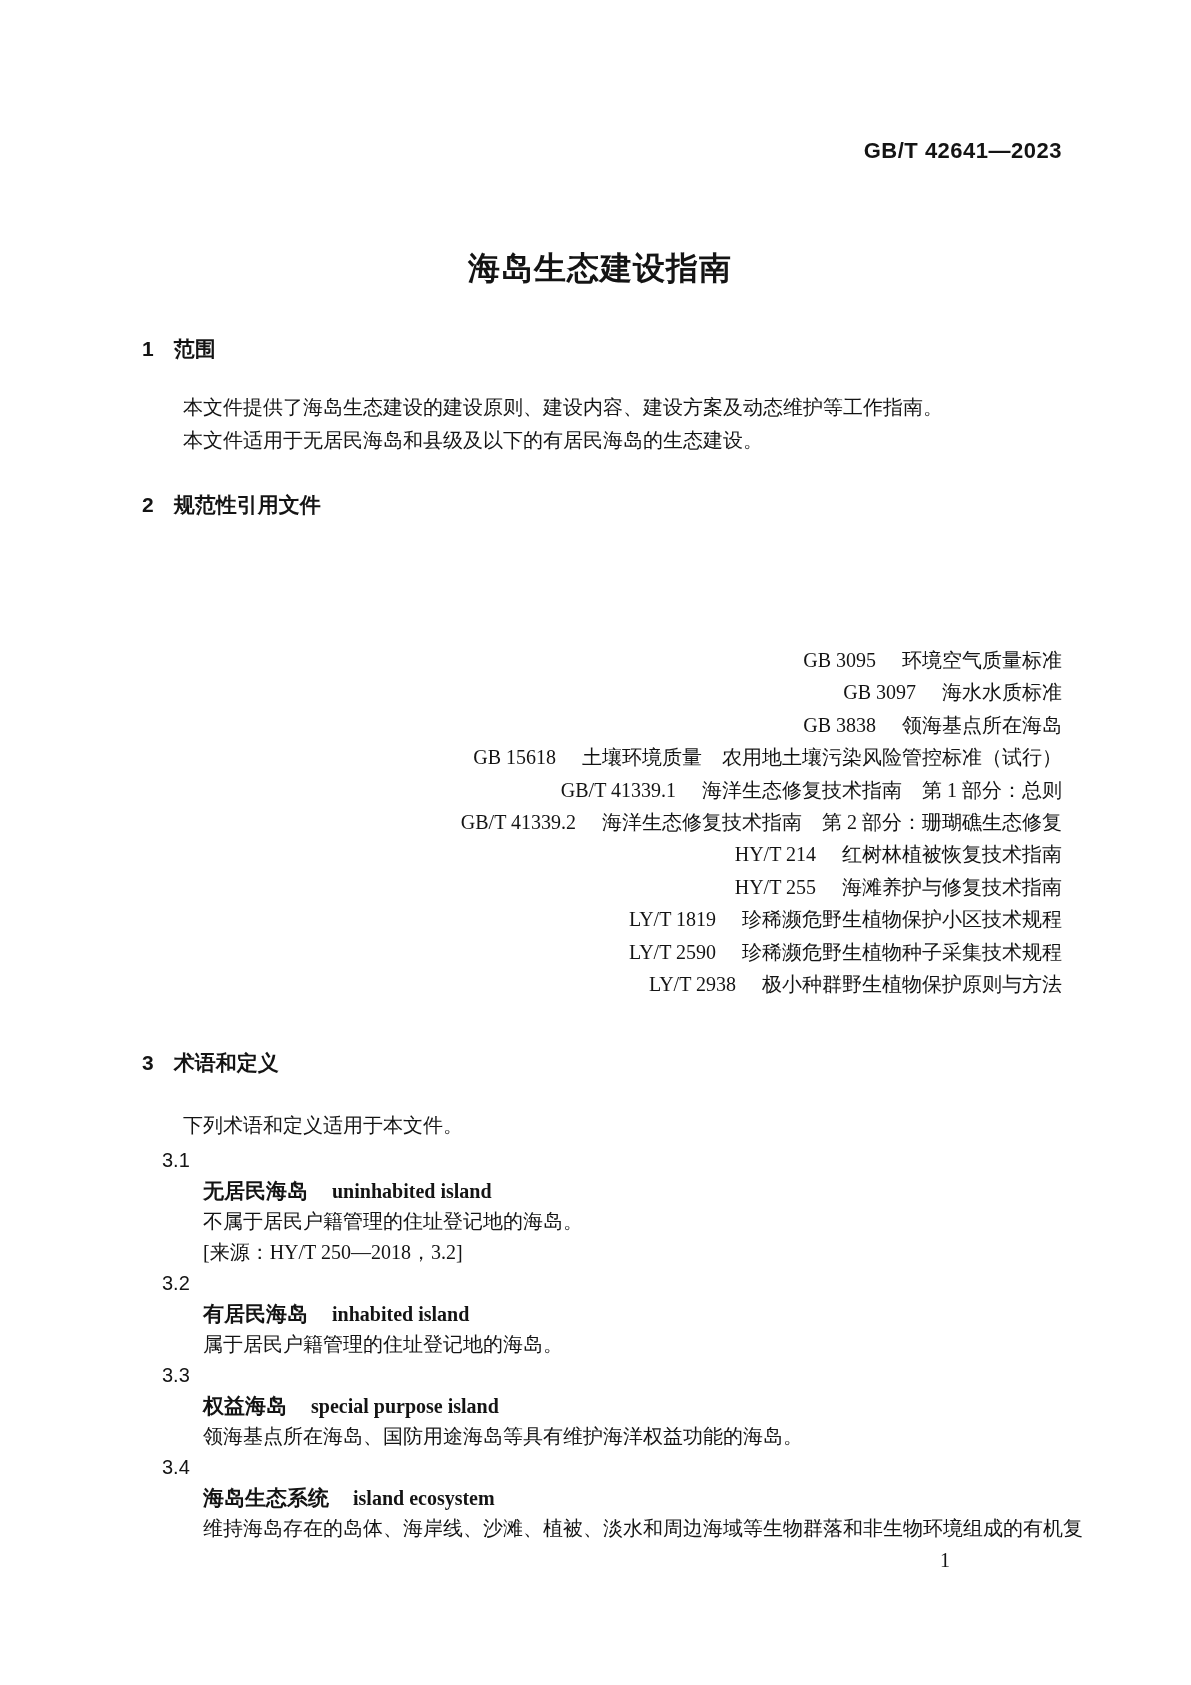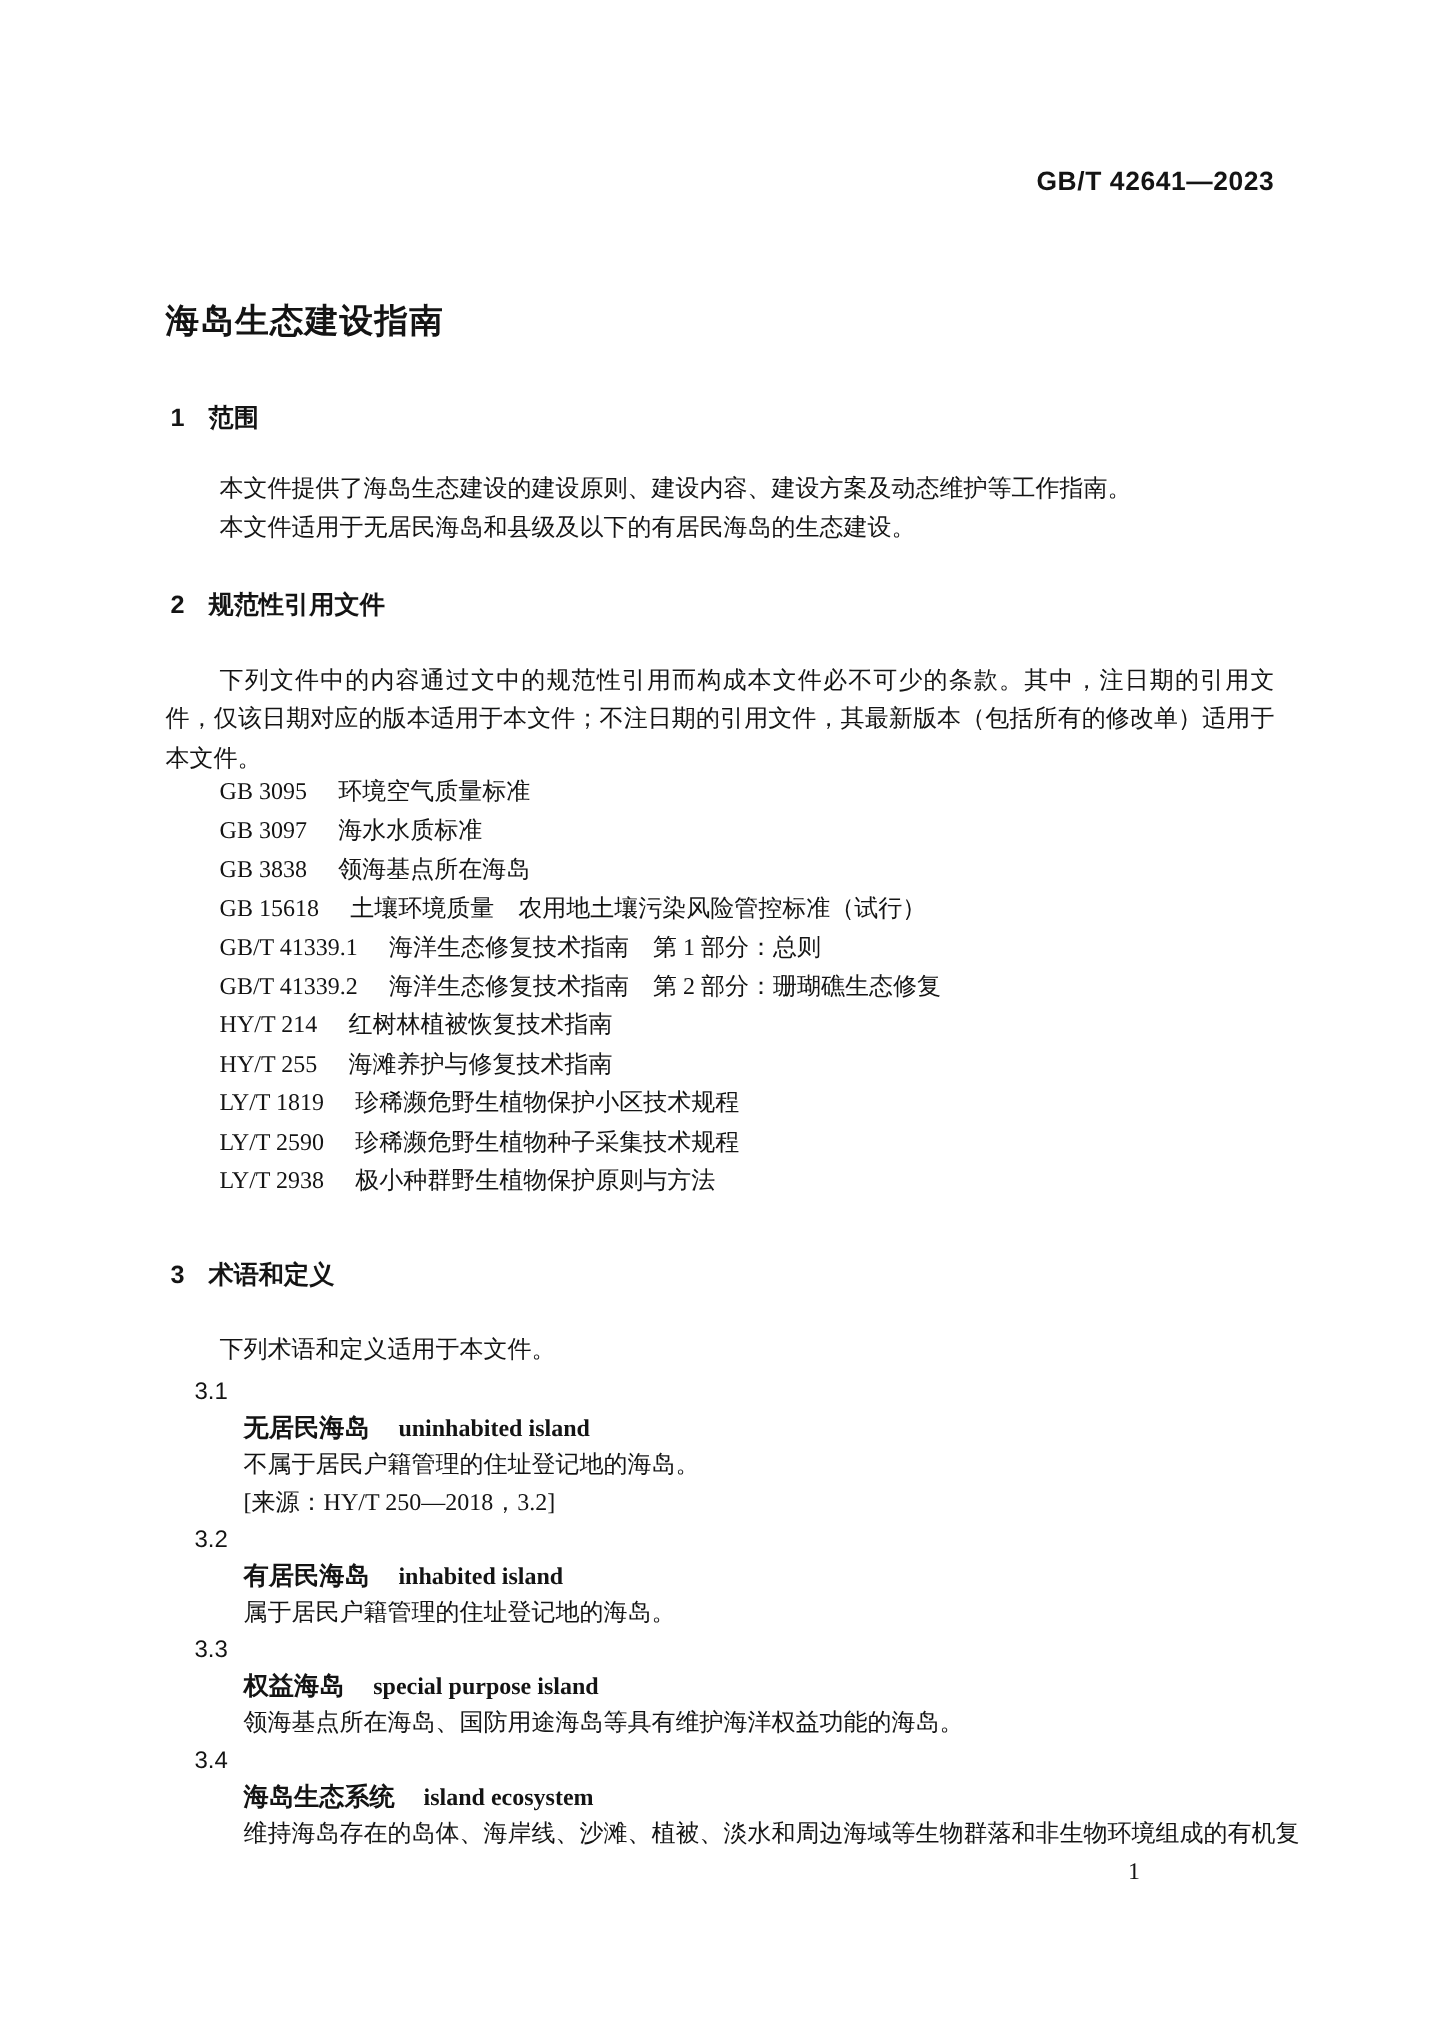--- a/index.html
+++ b/index.html
@@ -16,23 +16,24 @@
   .header-code {
     top:138px;
     text-align:right;
     font-family:"Liberation Sans","DejaVu Sans",sans-serif;
     font-weight:bold;
     font-size:22px; line-height:26px;
     letter-spacing:0.5px;
   }
   .doc-title {
     top:248px;
+    text-align:center;
     font-family:"Liberation Sans","DejaVu Sans",sans-serif;
     font-weight:bold;
-    font-size:28px; line-height:40px;
+    font-size:32px; line-height:40px;
     letter-spacing:1px;
   }
   .sec-heading {
     font-family:"Liberation Sans","DejaVu Sans",sans-serif;
     font-weight:bold;
     font-size:21px; line-height:26px;
     padding-left:4px;
   }
   .sec-heading .sec-num { display:inline-block; margin-right:20px; }
   .h1 { top:336px; }
@@ -40,21 +41,21 @@
   .h3 { top:1050px; }
 
   .s1-body { top:391px; font-size:20px; }
   .s1-body div { line-height:33px; padding-left:45px; }
 
   .s2-intro { top:551px; font-size:20px; }
   .s2-intro div { line-height:32.3px; }
   .indent { padding-left:45px; }
   .stretch { text-align-last:justify; }
 
-  .refs { top:644px; font-size:20px; }
+  .refs { top:644px; font-size:20px;text-align:right; }
   .ref-line { line-height:32.4px; padding-left:45px; white-space:nowrap; }
   .ref-title { margin-left:26px; }
 
   .s3-intro { top:1110px; font-size:20px; }
   .s3-intro div { line-height:30px; padding-left:45px; }
 
   .terms { top:1145px; font-size:20px;margin-left:20px; }
   .terms .line { line-height:30.7px; }
   .clause-num {
     font-family:"Liberation Sans","DejaVu Sans",sans-serif;
@@ -92,25 +93,20 @@
   <div class="block sec-heading h1">
     <span class="sec-num">1</span><span>范围</span>
   </div>
   <div class="block s1-body">
     <div>本文件提供了海岛生态建设的建设原则、建设内容、建设方案及动态维护等工作指南。</div>
     <div>本文件适用于无居民海岛和县级及以下的有居民海岛的生态建设。</div>
   </div>
 
   <div class="block sec-heading h2">
     <span class="sec-num">2</span><span>规范性引用文件</span>
-  </div>
-  <div class="block s2-intro">
-    <div class="indent stretch">下列文件中的内容通过文中的规范性引用而构成本文件必不可少的条款。其中，注日期的引用文</div>
-    <div class="stretch">件，仅该日期对应的版本适用于本文件；不注日期的引用文件，其最新版本（包括所有的修改单）适用于</div>
-    <div>本文件。</div>
   </div>
 
   <div class="block refs">
     <div class="ref-line">
       <span class="ref-code">GB 3095</span><span class="ref-title">环境空气质量标准</span>
     </div>
     <div class="ref-line">
       <span class="ref-code">GB 3097</span><span class="ref-title">海水水质标准</span>
     </div>
     <div class="ref-line">

